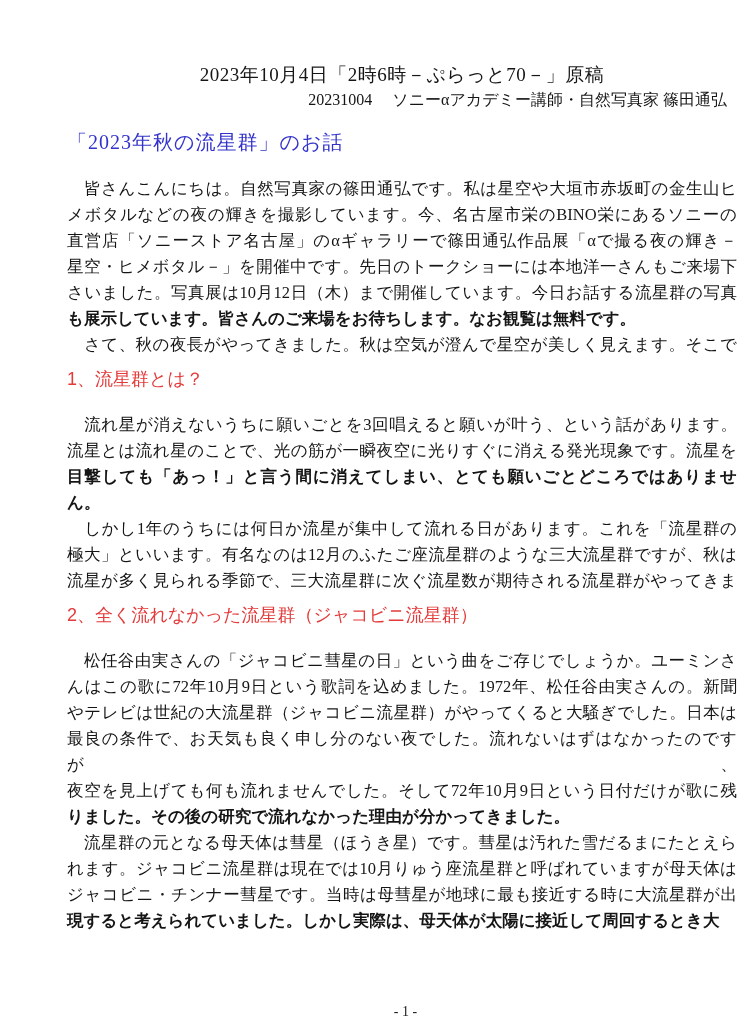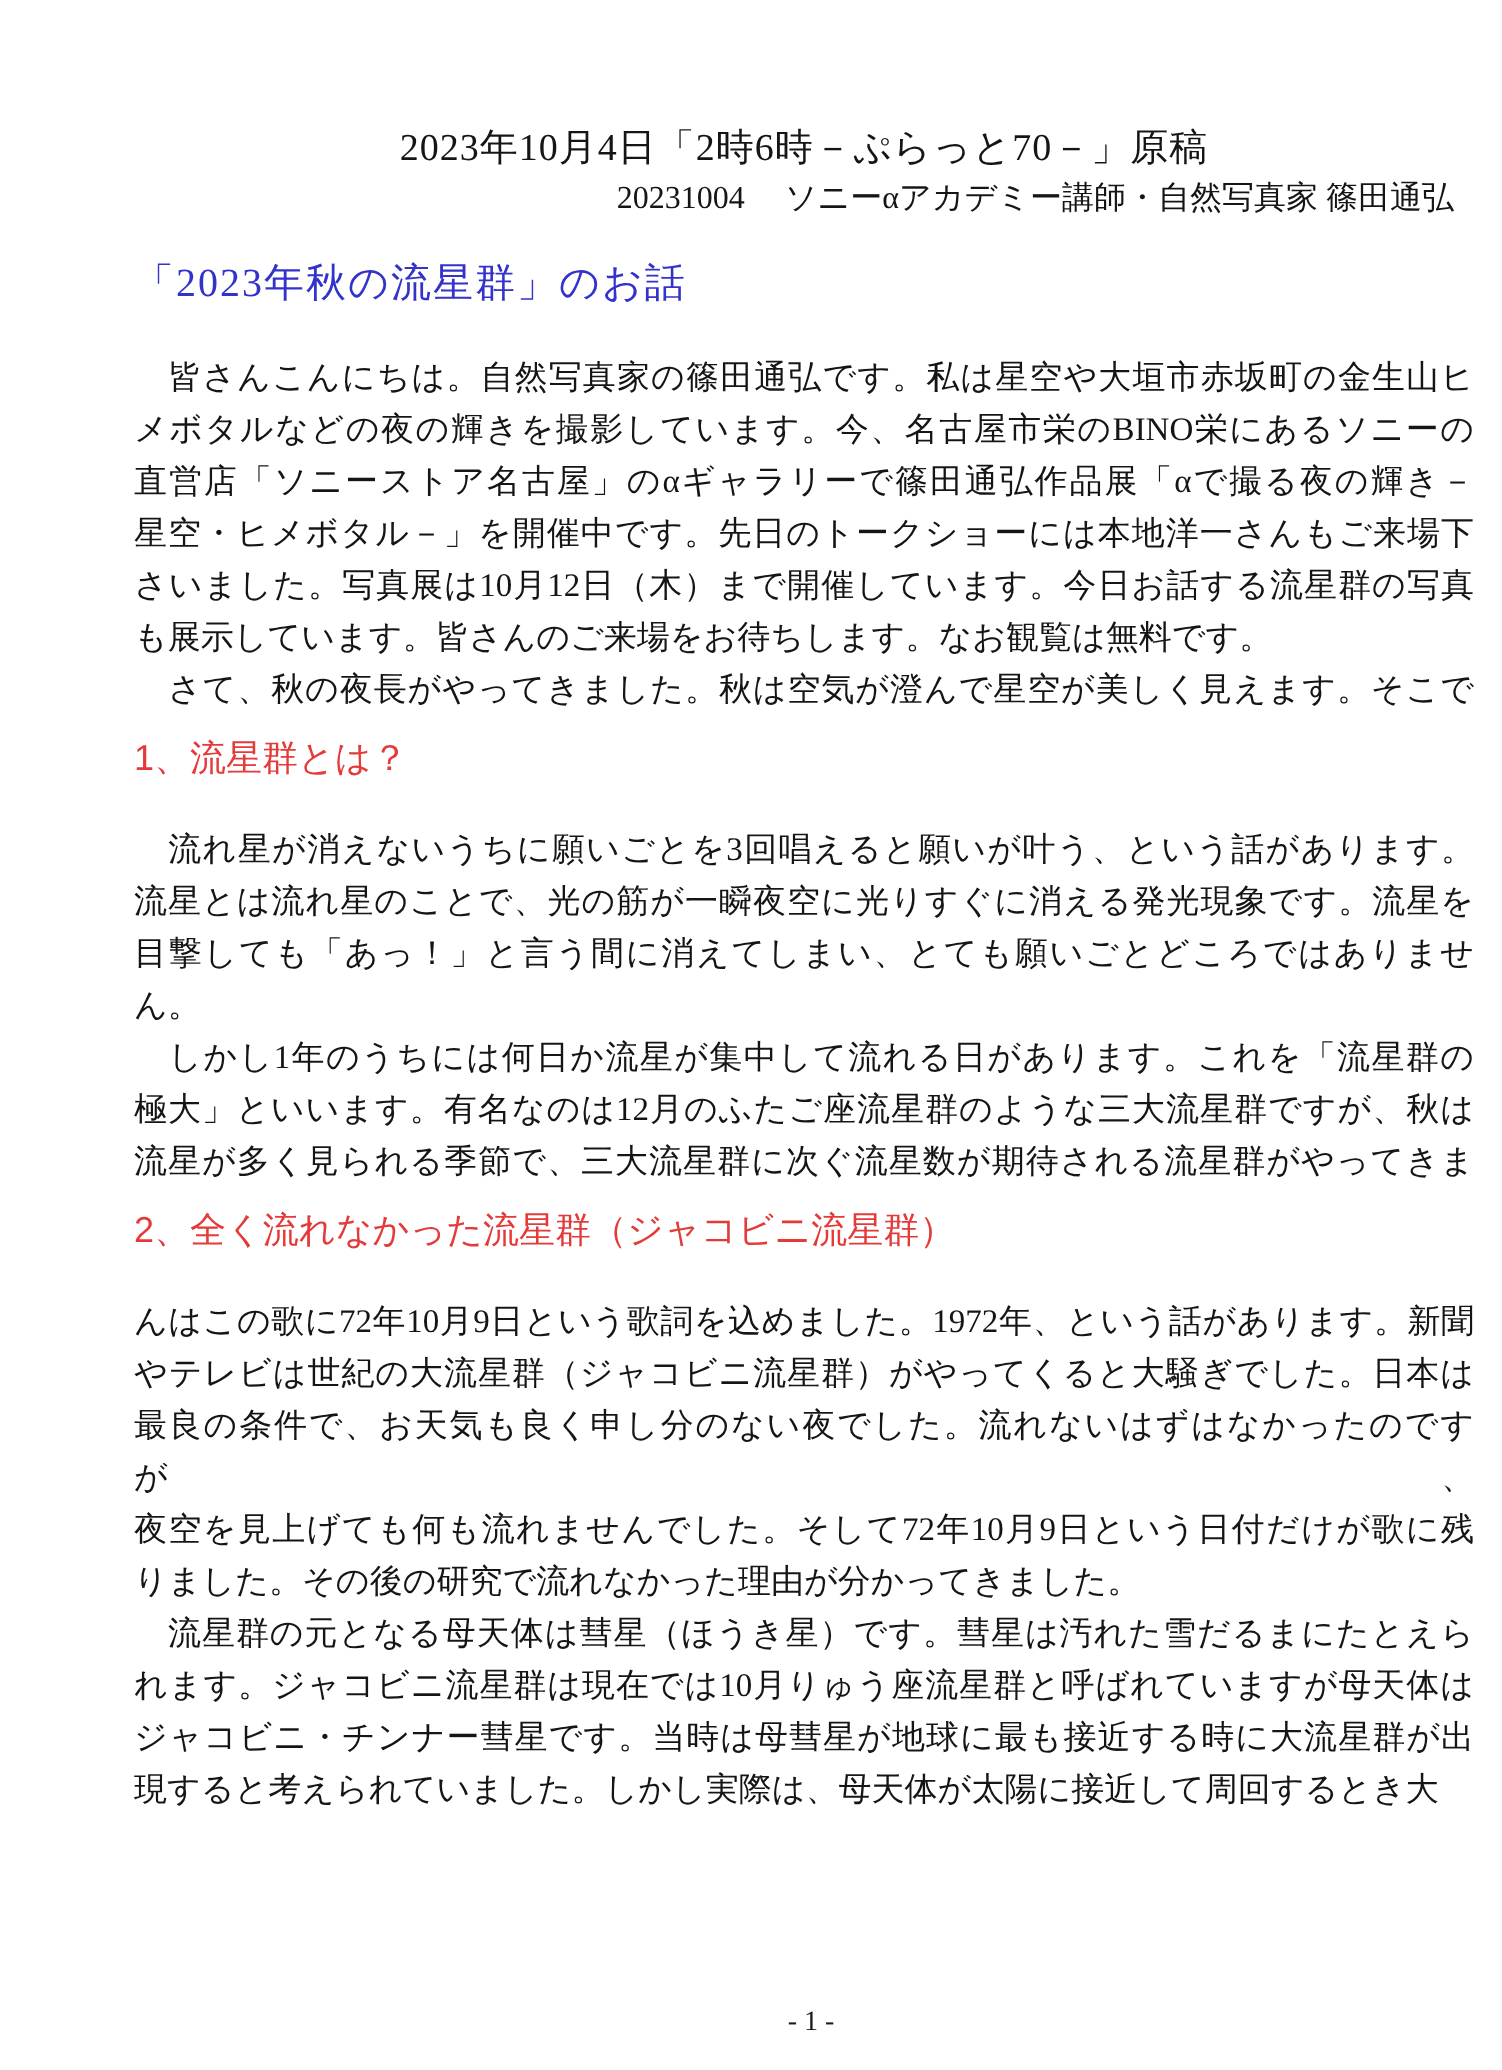--- a/index.html
+++ b/index.html
@@ -49,20 +49,21 @@
   }
   .paragraph { margin: 0; }
   .line {
     font-size: 16.5px;
     line-height: 26px;
     text-align: justify;
     text-align-last: justify;
   }
   .line.end {
     text-align-last: left;
+    font-weight: bold;
   }
   .sec-heading {
     margin: 8px 0 20px 0;
     font-family: "Liberation Sans", "DejaVu Sans", sans-serif;
     font-size: 18px;
     line-height: 26px;
     color: #e43a3a;
     white-space: nowrap;
   }
   .page-number {
@@ -102,21 +103,22 @@
           <div class="line">流星とは流れ星のことで、光の筋が一瞬夜空に光りすぐに消える発光現象です。流星を</div>
           <div class="line end">目撃しても「あっ！」と言う間に消えてしまい、とても願いごとどころではありません。</div>
         </div>
         <div class="paragraph">
           <div class="line">　しかし1年のうちには何日か流星が集中して流れる日があります。これを「流星群の</div>
           <div class="line">極大」といいます。有名なのは12月のふたご座流星群のような三大流星群ですが、秋は</div>
           <div class="line">流星が多く見られる季節で、三大流星群に次ぐ流星数が期待される流星群がやってきま</div>
         </div>
         <div class="sec-heading">2、全く流れなかった流星群（ジャコビニ流星群）</div>
         <div class="paragraph">
-          <div class="line">んはこの歌に72年10月9日という歌詞を込めました。1972年、という話があります。新聞</div>
+          <div class="line">　松任谷由実さんの「ジャコビニ彗星の日」という曲をご存じでしょうか。ユーミンさ</div>
+          <div class="line">んはこの歌に72年10月9日という歌詞を込めました。1972年、松任谷由実さんの。新聞</div>
           <div class="line">やテレビは世紀の大流星群（ジャコビニ流星群）がやってくると大騒ぎでした。日本は</div>
           <div class="line">最良の条件で、お天気も良く申し分のない夜でした。流れないはずはなかったのですが、</div>
           <div class="line">夜空を見上げても何も流れませんでした。そして72年10月9日という日付だけが歌に残</div>
           <div class="line end">りました。その後の研究で流れなかった理由が分かってきました。</div>
         </div>
         <div class="paragraph">
           <div class="line">　流星群の元となる母天体は彗星（ほうき星）です。彗星は汚れた雪だるまにたとえら</div>
           <div class="line">れます。ジャコビニ流星群は現在では10月りゅう座流星群と呼ばれていますが母天体は</div>
           <div class="line">ジャコビニ・チンナー彗星です。当時は母彗星が地球に最も接近する時に大流星群が出</div>
           <div class="line end">現すると考えられていました。しかし実際は、母天体が太陽に接近して周回するとき大</div>

